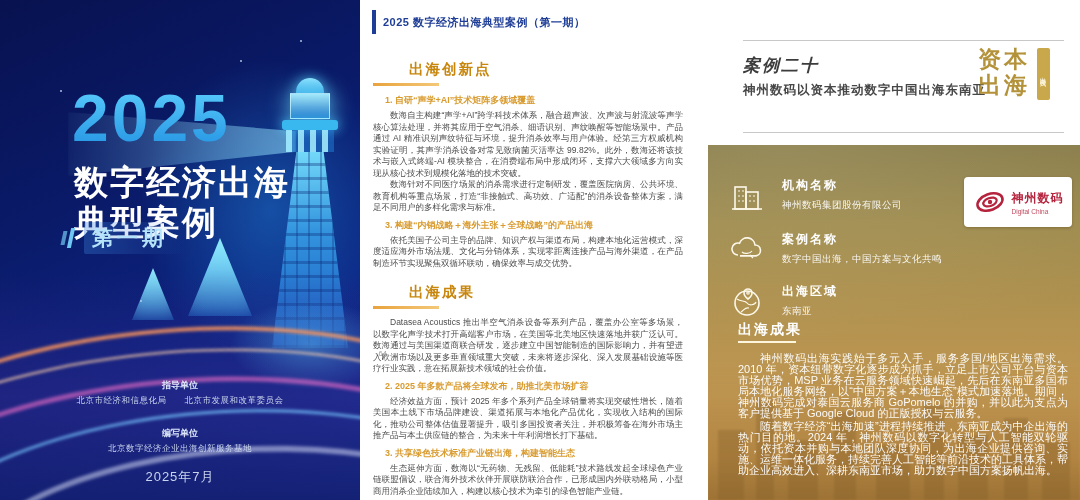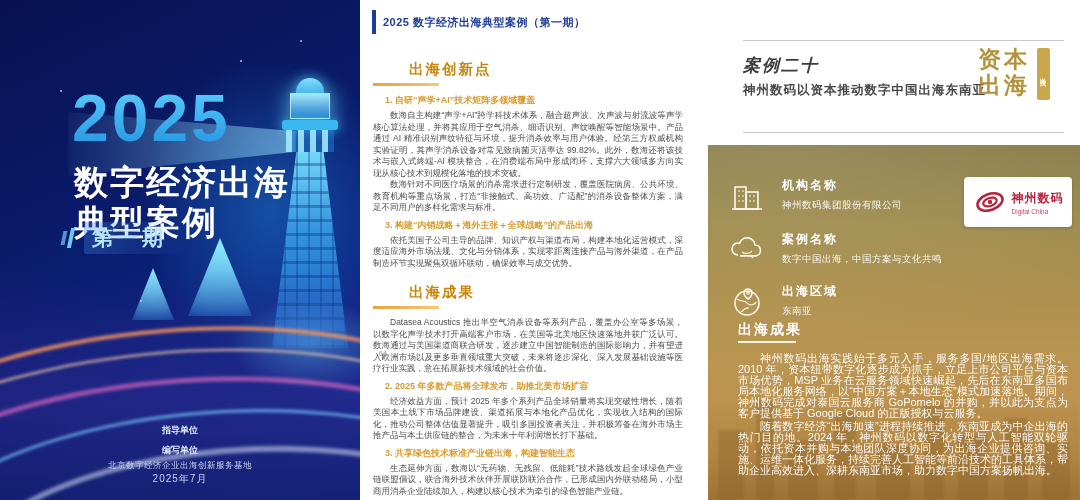--- a/index.html
+++ b/index.html
@@ -67,23 +67,23 @@
     border-top-color:rgba(255,210,170,.9); transform:rotate(-7deg); }
   .arc.a3 { left:-180px; top:108px; width:740px; height:330px; border-width:5px;
     border-top-color:rgba(240,110,200,.6); transform:rotate(-4deg); }
   .arc.a4 { left:-120px; top:140px; width:700px; height:320px; border-width:3px;
     border-top-color:rgba(120,200,255,.75); transform:rotate(-3deg); }
   .arc.a5 { left:-60px; top:176px; width:640px; height:300px; border-width:6px;
     border-top-color:rgba(230,235,255,.5); transform:rotate(-2deg); }
   .star { position:absolute; width:2px; height:2px; border-radius:50%; background:#cfeeff; opacity:.8; }
 
   .cover-footer { position:absolute; left:0; bottom:14px; width:360px; text-align:center; color:#c9d4ee; }
-  .cf-label { font-size:9px; font-weight:bold; color:#dfe8fb; margin-top:7px; }
+  .cf-label { font-size:9px; font-weight:bold; color:#dfe8fb; margin-top:20px; }
   .cf-line { font-size:8.5px; margin-top:3px; letter-spacing:.5px; }
-  .cf-date { font-size:10px; letter-spacing:1px; }
+  .cf-date { font-size:13px; margin-top:13px; letter-spacing:1px; }
 
   
   .midpage { position:absolute; left:360px; top:0; width:345px; height:376px; background:#ffffff;padding-left:44px; }
   .mid-header { position:absolute; left:12px; top:10px; display:flex; align-items:center; }
   .mid-header-bar { width:4px; height:24px; background:#1e3d96; margin-right:7px; }
   .mid-header-text { font-size:11px; font-weight:bold; color:#1e3d96; letter-spacing:.5px; }
   .mid-content { position:absolute; left:13px; top:60px; right:22px; }
   .sec-head { font-size:14.5px; font-weight:bold; color:#c8860d; letter-spacing:2px;margin-left:36px; }
   .sec-underline { width:66px; height:3px; margin-top:4px; margin-bottom:8px;
     background:linear-gradient(90deg,#e8a33d,#f3c878); }
@@ -174,20 +174,21 @@
       <div class="haze"></div>
       <div class="arc a1"></div>
       <div class="arc a2"></div>
       <div class="arc a3"></div>
       <div class="arc a4"></div>
       <div class="arc a5"></div>
     </div>
 
     <div class="cover-footer">
       <div class="cf-label">指导单位</div>
+      <div class="cf-line">北京市经济和信息化局　　北京市发展和改革委员会</div>
       <div class="cf-label">编写单位</div>
       <div class="cf-line">北京数字经济企业出海创新服务基地</div>
       <div class="cf-date">2025年7月</div>
     </div>
   </div>
 
   <div class="midpage">
     <div class="mid-header">
       <div class="mid-header-bar"></div>
       <div class="mid-header-text">2025 数字经济出海典型案例（第一期）</div>

